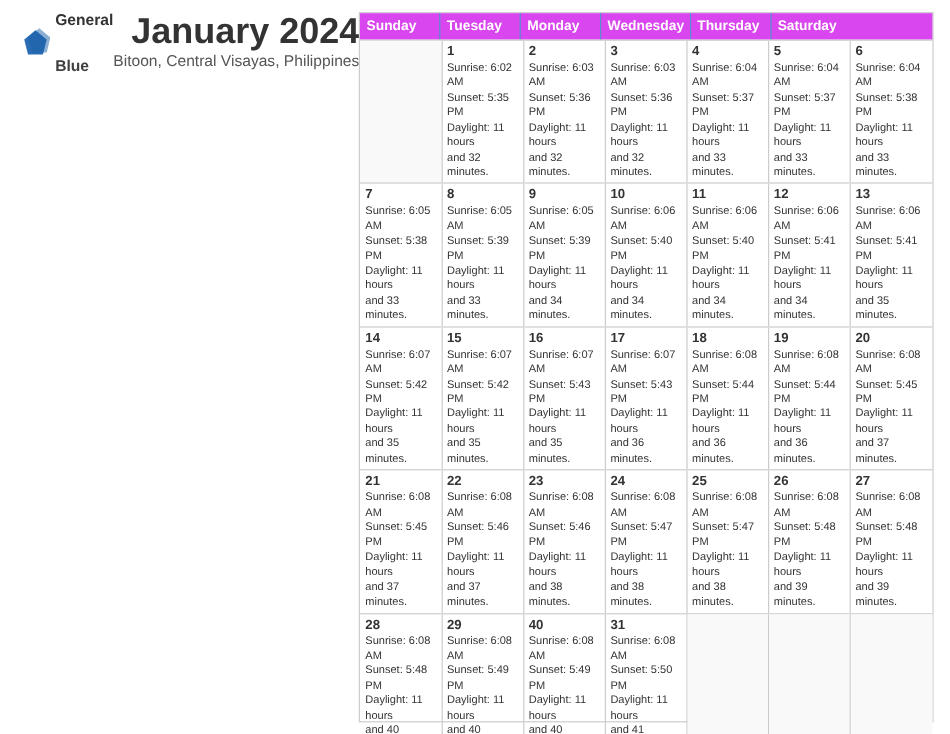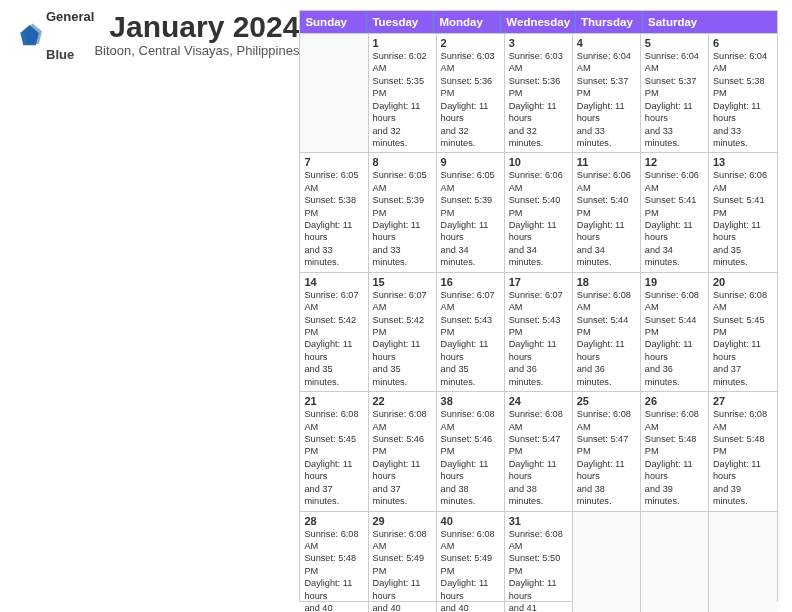--- a/index.html
+++ b/index.html
@@ -56,21 +56,21 @@
     }
     .calendar {
       flex: 1;
       display: flex;
       flex-direction: column;
       border: 1px solid #ccc;
     }
     .cal-header-row {
       display: grid;
       grid-template-columns: repeat(7, 1fr);
-      background: #8b5cf6;
+      background: #d946ef;
     }
     .cal-header-cell {
       color: #fff;
       font-size: 11.5px;
       font-weight: bold;
       padding: 5px 5px;
       text-align: left;
       border-right: 1px solid #5590cc;
     }
     .cal-header-cell:last-child { border-right: none; }
@@ -294,21 +294,21 @@
           <div class="cell-line">and 37 minutes.</div>
         </div>
           <div class="cal-cell">
           <div class="day-num">22</div>
           <div class="cell-line">Sunrise: 6:08 AM</div>
           <div class="cell-line">Sunset: 5:46 PM</div>
           <div class="cell-line">Daylight: 11 hours</div>
           <div class="cell-line">and 37 minutes.</div>
         </div>
           <div class="cal-cell">
-          <div class="day-num">38</div>
+          <div class="day-num">23</div>
           <div class="cell-line">Sunrise: 6:08 AM</div>
           <div class="cell-line">Sunset: 5:46 PM</div>
           <div class="cell-line">Daylight: 11 hours</div>
           <div class="cell-line">and 38 minutes.</div>
         </div>
           <div class="cal-cell">
           <div class="day-num">24</div>
           <div class="cell-line">Sunrise: 6:08 AM</div>
           <div class="cell-line">Sunset: 5:47 PM</div>
           <div class="cell-line">Daylight: 11 hours</div>

